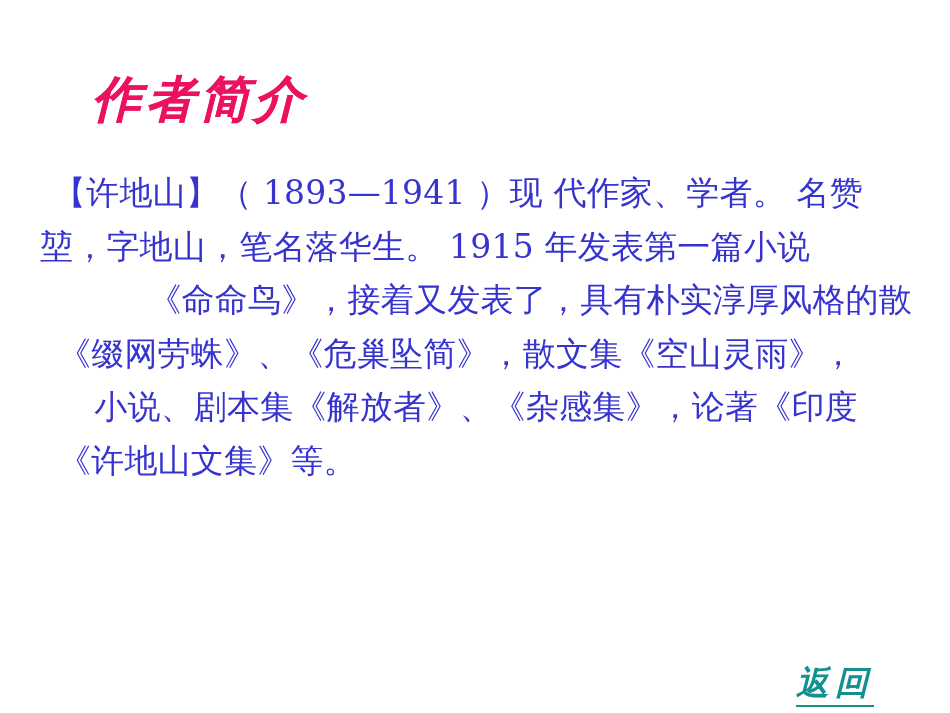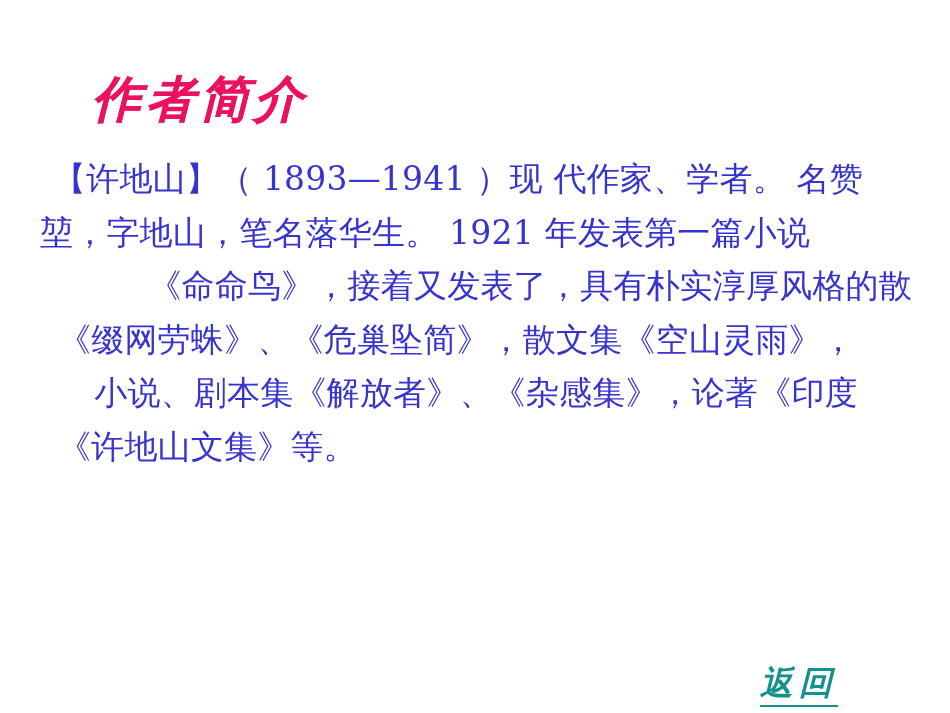--- a/index.html
+++ b/index.html
@@ -35,21 +35,21 @@
     color: #ec1260;
     line-height: 1.12;
     white-space: nowrap;
     -webkit-text-stroke: 0.4px #ec1260;
   }
 
   
   #body-block {
     position: absolute;
     left: 40px;
-    top: 152px;
+    top: 166px;
     width: 872px;
   }
 
   .body-line {
     font-family: "DejaVu Serif", "Liberation Serif", serif;
     font-size: 33px;
     color: #3633cf;
     line-height: 53.5px;
     height: 53.5px;
     white-space: nowrap;
@@ -62,21 +62,21 @@
   .ln3 { padding-left: 18px; text-align: right; }
   .ln4 { padding-left: 0px;  }
   .ln5 { padding-left: 18px; }
   .ln6 { padding-left: 0px; text-align: center;  }
   .ln7 { padding-left: 0px;  }
   .ln8 { padding-left: 18px; }
 
   
   #return-link {
     position: absolute;
-    left: 760px;
+    left: 796px;
     top: 664px;
     font-family: "DejaVu Serif", "Liberation Serif", serif;
     font-size: 33px;
     font-weight: bold;
     font-style: italic;
     letter-spacing: 6px;
     color: #13918f;
     text-decoration: none;
     padding-bottom: 3px;
     border-bottom: 2px solid #13918f;
@@ -87,21 +87,21 @@
 </style>
 </head>
 <body>
 
 <div id="slide">
 
   <div id="slide-title">作者简介</div>
 
   <div id="body-block">
     <div class="body-line ln1">【许地山】（ 1893—1941 ）现 代作家、学者。 名赞</div>
-    <div class="body-line ln2">堃，字地山，笔名落华生。 1921 年发表第一篇小说</div>
+    <div class="body-line ln2">堃，字地山，笔名落华生。 1915 年发表第一篇小说</div>
     <div class="body-line ln3">《命命鸟》，接着又发表了，具有朴实淳厚风格的散</div>
     <div class="body-line ln5">《缀网劳蛛》、《危巢坠简》，散文集《空山灵雨》，</div>
     <div class="body-line ln6">小说、剧本集《解放者》、《杂感集》，论著《印度</div>
     <div class="body-line ln8">《许地山文集》等。</div>
   </div>
 
   <a id="return-link" href="#">返回</a>
 
 </div>
 

